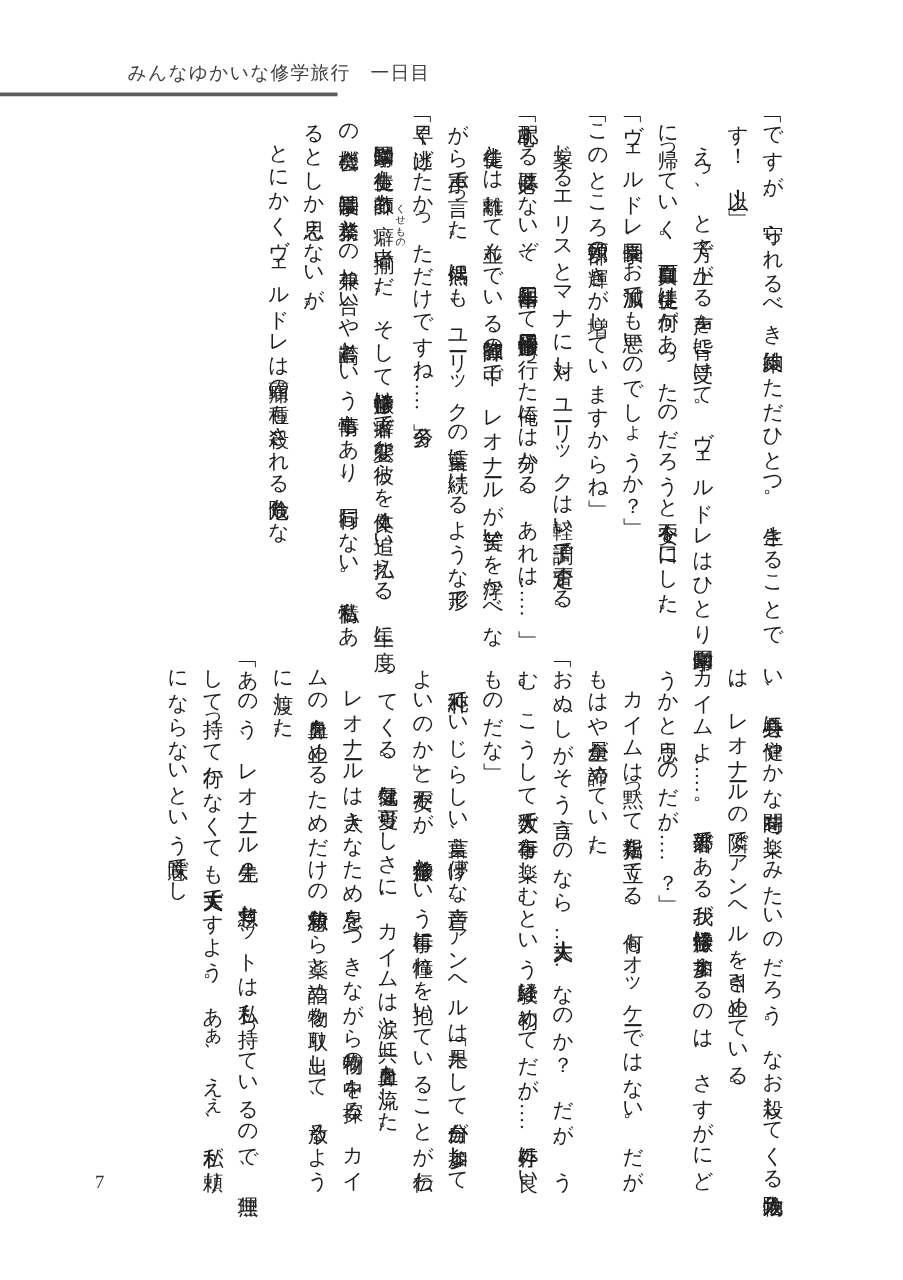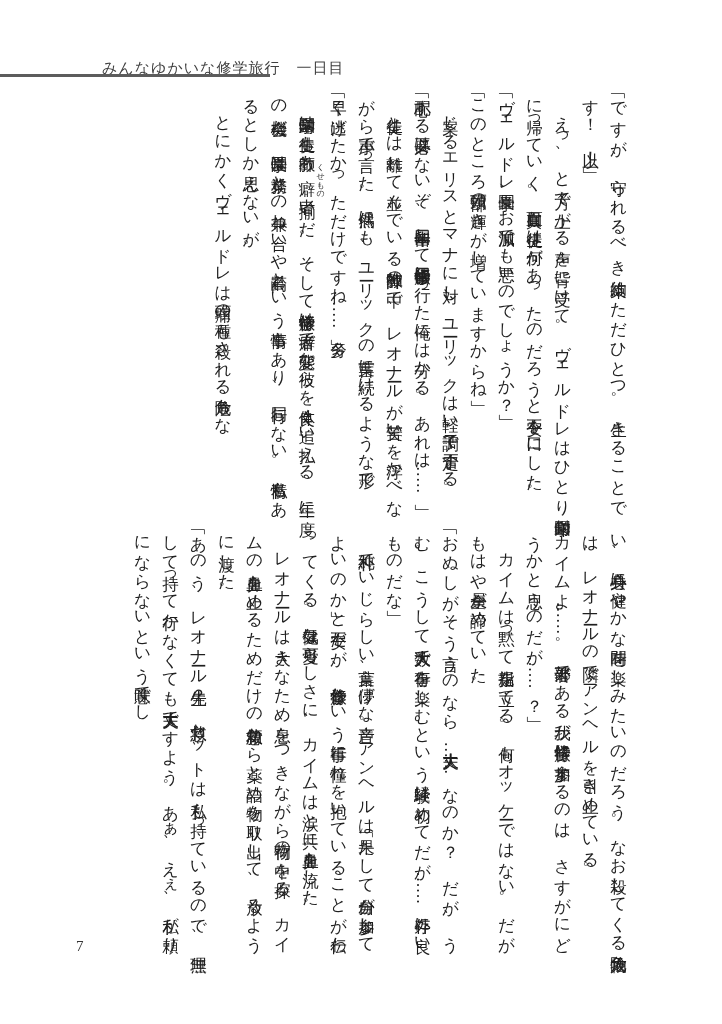--- a/index.html
+++ b/index.html
@@ -16,21 +16,21 @@
     overflow: hidden;
   }
   .page {
     position: absolute;
     inset: 0;
     background: #ffffff;
   }
   .running-head {
     position: absolute;
     left: 83px;
-    top: 42px;
+    top: 32px;
     font-size: 15px;
     letter-spacing: 1px;
     color: #3f3f3f;
     white-space: pre;
   }
   .header-rule {
     position: absolute;
     left: 0;
     top: 74px;
     width: 270px;

